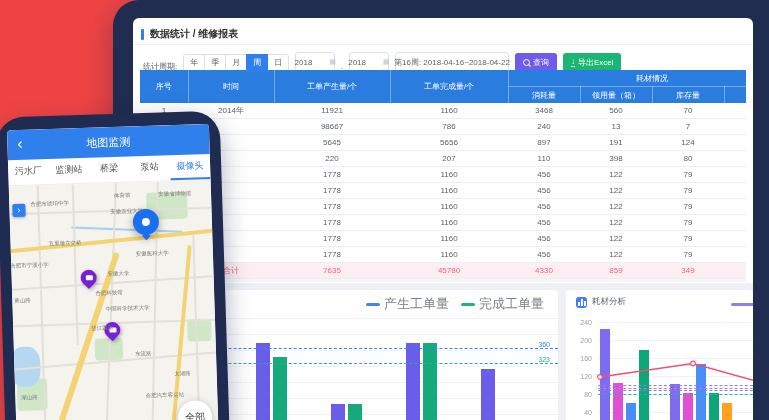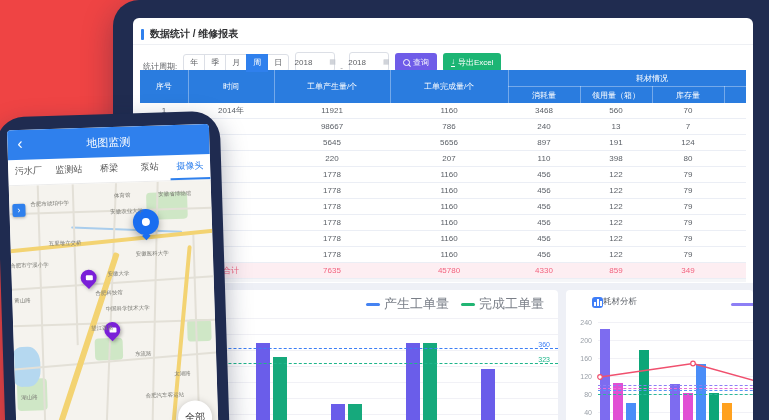--- a/index.html
+++ b/index.html
@@ -64,21 +64,21 @@
   .legend{position:absolute;top:5px;right:14px;display:flex;gap:12px;align-items:center;z-index:4;}
   .lg-item{display:flex;align-items:center;gap:4px;font-size:13px;color:#7a7f88;}
   .lg-line{width:14px;height:3px;border-radius:2px;}
 
   .lplot{position:absolute;left:0;right:0;top:22px;height:183px;}
   .grid{position:absolute;left:0;right:0;height:1px;background:#f1f1f6;}
   .bar{position:absolute;bottom:0;}
   .dash{position:absolute;left:0;right:0;border-top:1px dashed;}
   .dashlbl{position:absolute;right:8px;font-size:7px;}
 
-  .rtitle{position:absolute;left:26px;top:6px;display:flex;align-items:center;font-size:8.5px;color:#5a5f66;}
+  .rtitle{position:absolute;left:10px;top:6px;display:flex;align-items:center;gap:5px;font-size:8.5px;color:#5a5f66;}
   .rt-ic{width:11px;height:11px;border-radius:3px;background:#3f7ef7;display:flex;align-items:flex-end;justify-content:center;gap:1px;padding-bottom:2px;box-sizing:border-box;}
   .rt-ic i{display:block;width:2px;background:#fff;}
   .legend-cut{position:absolute;top:13px;right:-8px;width:30px;height:3px;border-radius:2px;background:#8d7ff5;}
   .rplot{position:absolute;left:32px;top:24px;width:170px;height:117px;}
   .ytick{position:absolute;left:2px;width:24px;text-align:right;font-size:7px;color:#9aa0a8;}
 
   
   .phone{position:absolute;left:1px;top:114px;width:224px;height:350px;background:#1f2b50;
     border-radius:28px;box-shadow:0 10px 26px rgba(20,30,60,.35);z-index:10;
     transform:rotate(-1.8deg);padding:13px 11px;box-sizing:border-box;}
@@ -136,20 +136,21 @@
           </span>
         <span class="ybox">
           <span>2018</span>
           <span class="cal-ic">▦</span>
         </span>
         <span class="range-sep">-</span>
         <span class="ybox">
           <span>2018</span>
           <span class="cal-ic">▦</span>
         </span>
+        <span class="wbox">第16周: 2018-04-16~2018-04-22</span>
         <button class="btn btn-query">
           <span class="mag"></span>
           <span>查询</span>
         </button>
         <button class="btn btn-export">
           <span class="dl-ic">↓</span>
           <span>导出Excel</span>
         </button>
       </div>
 

